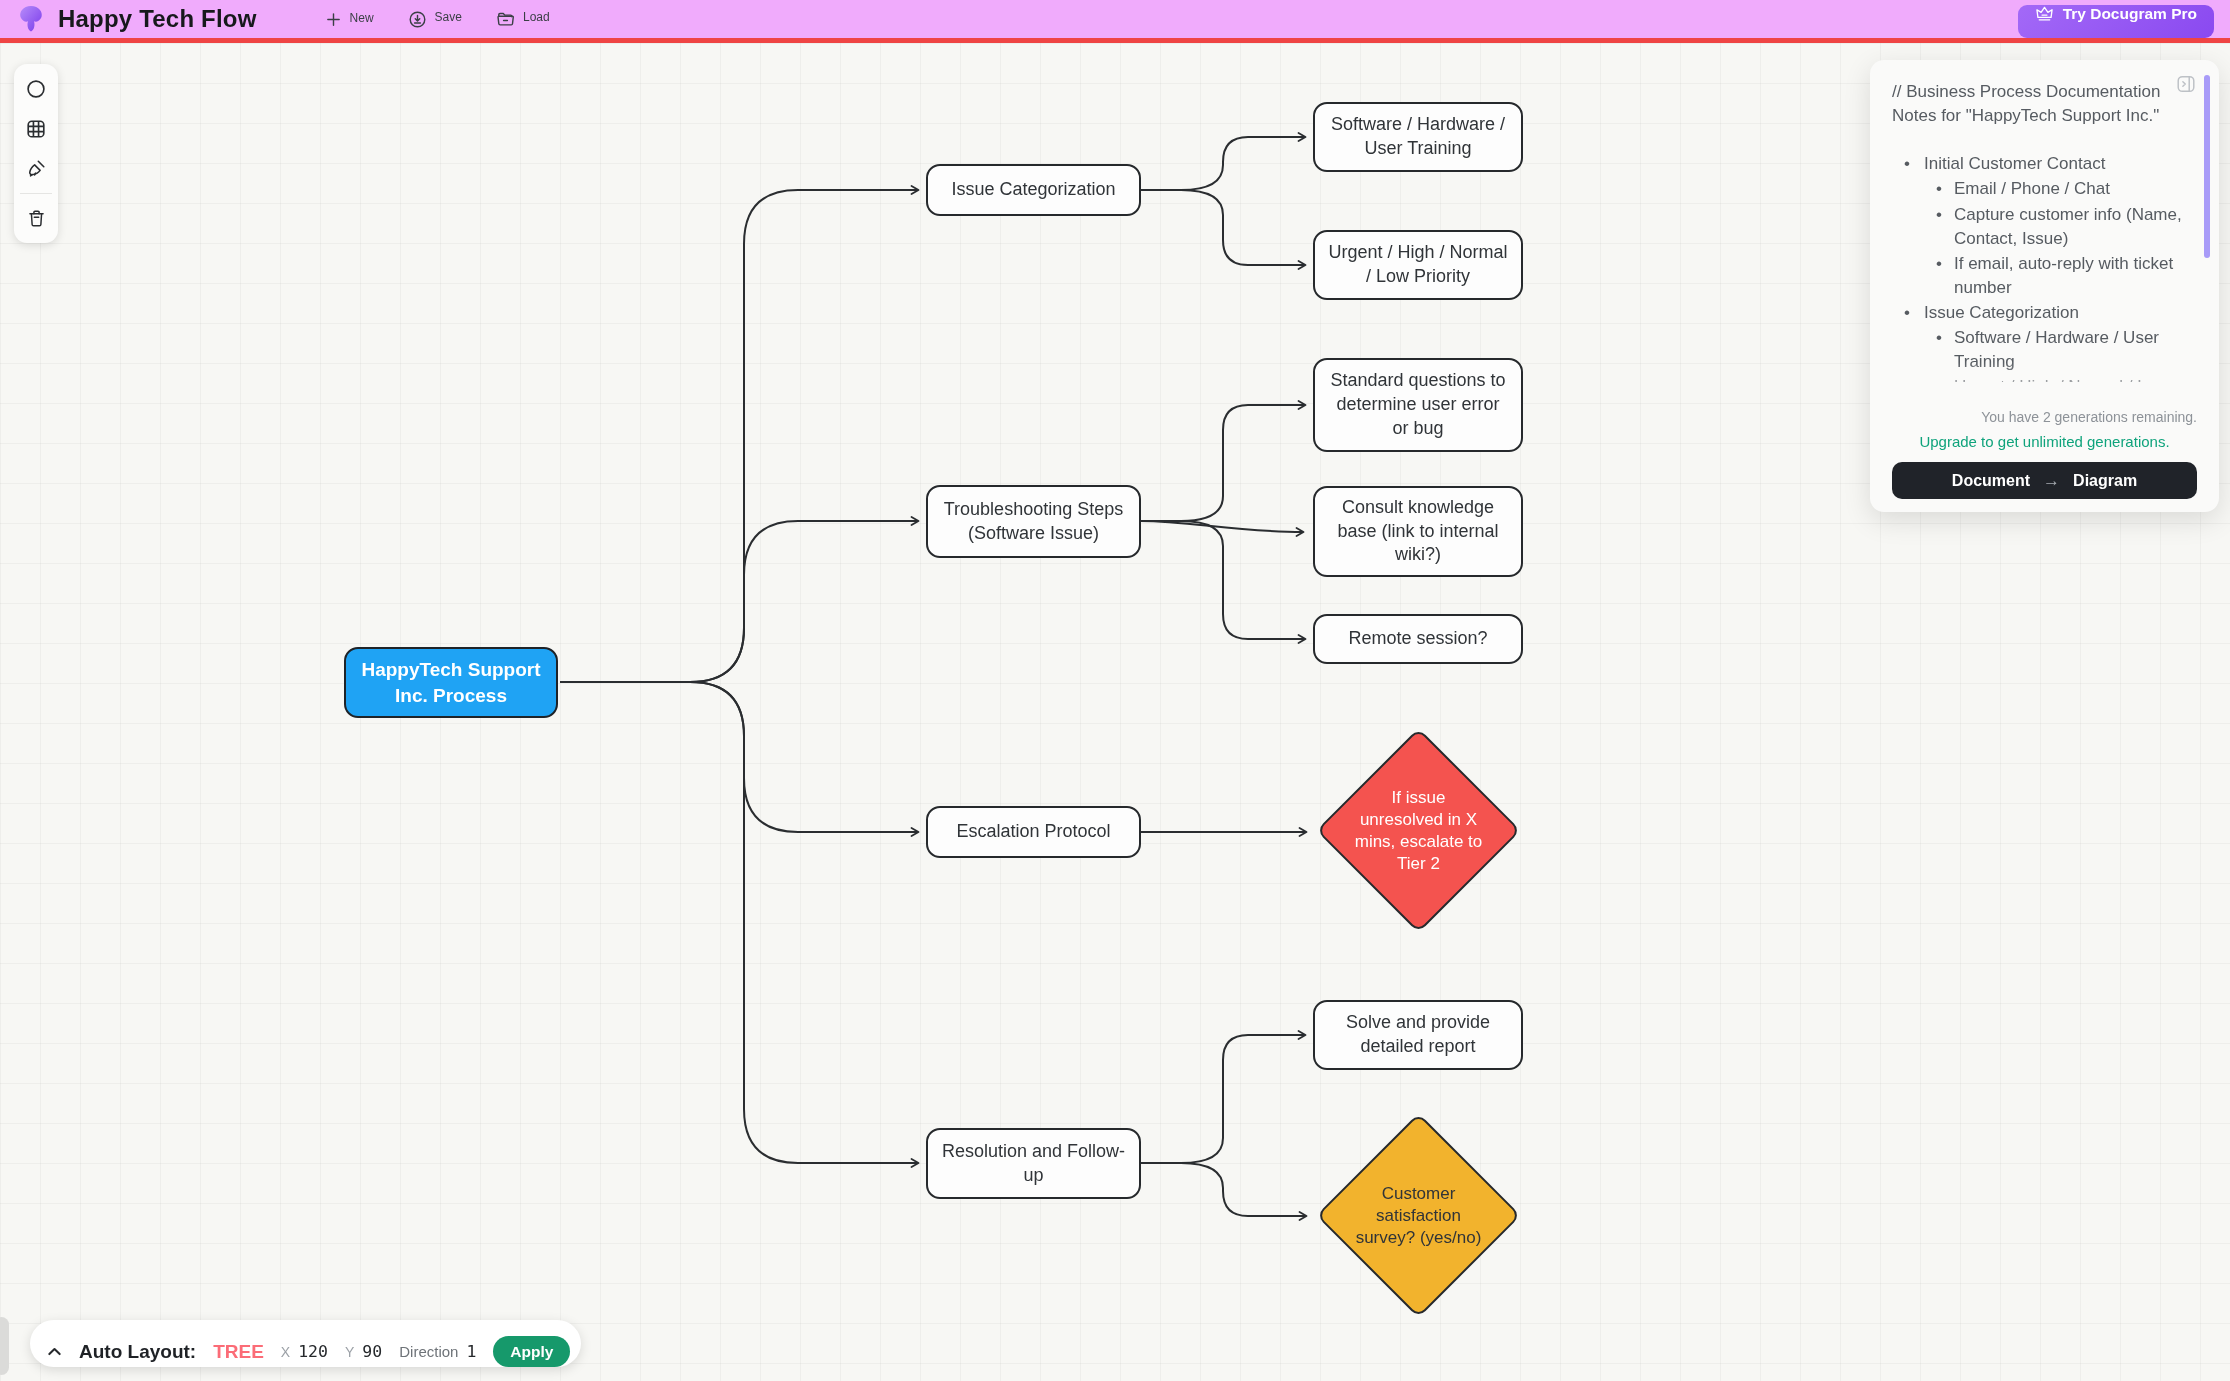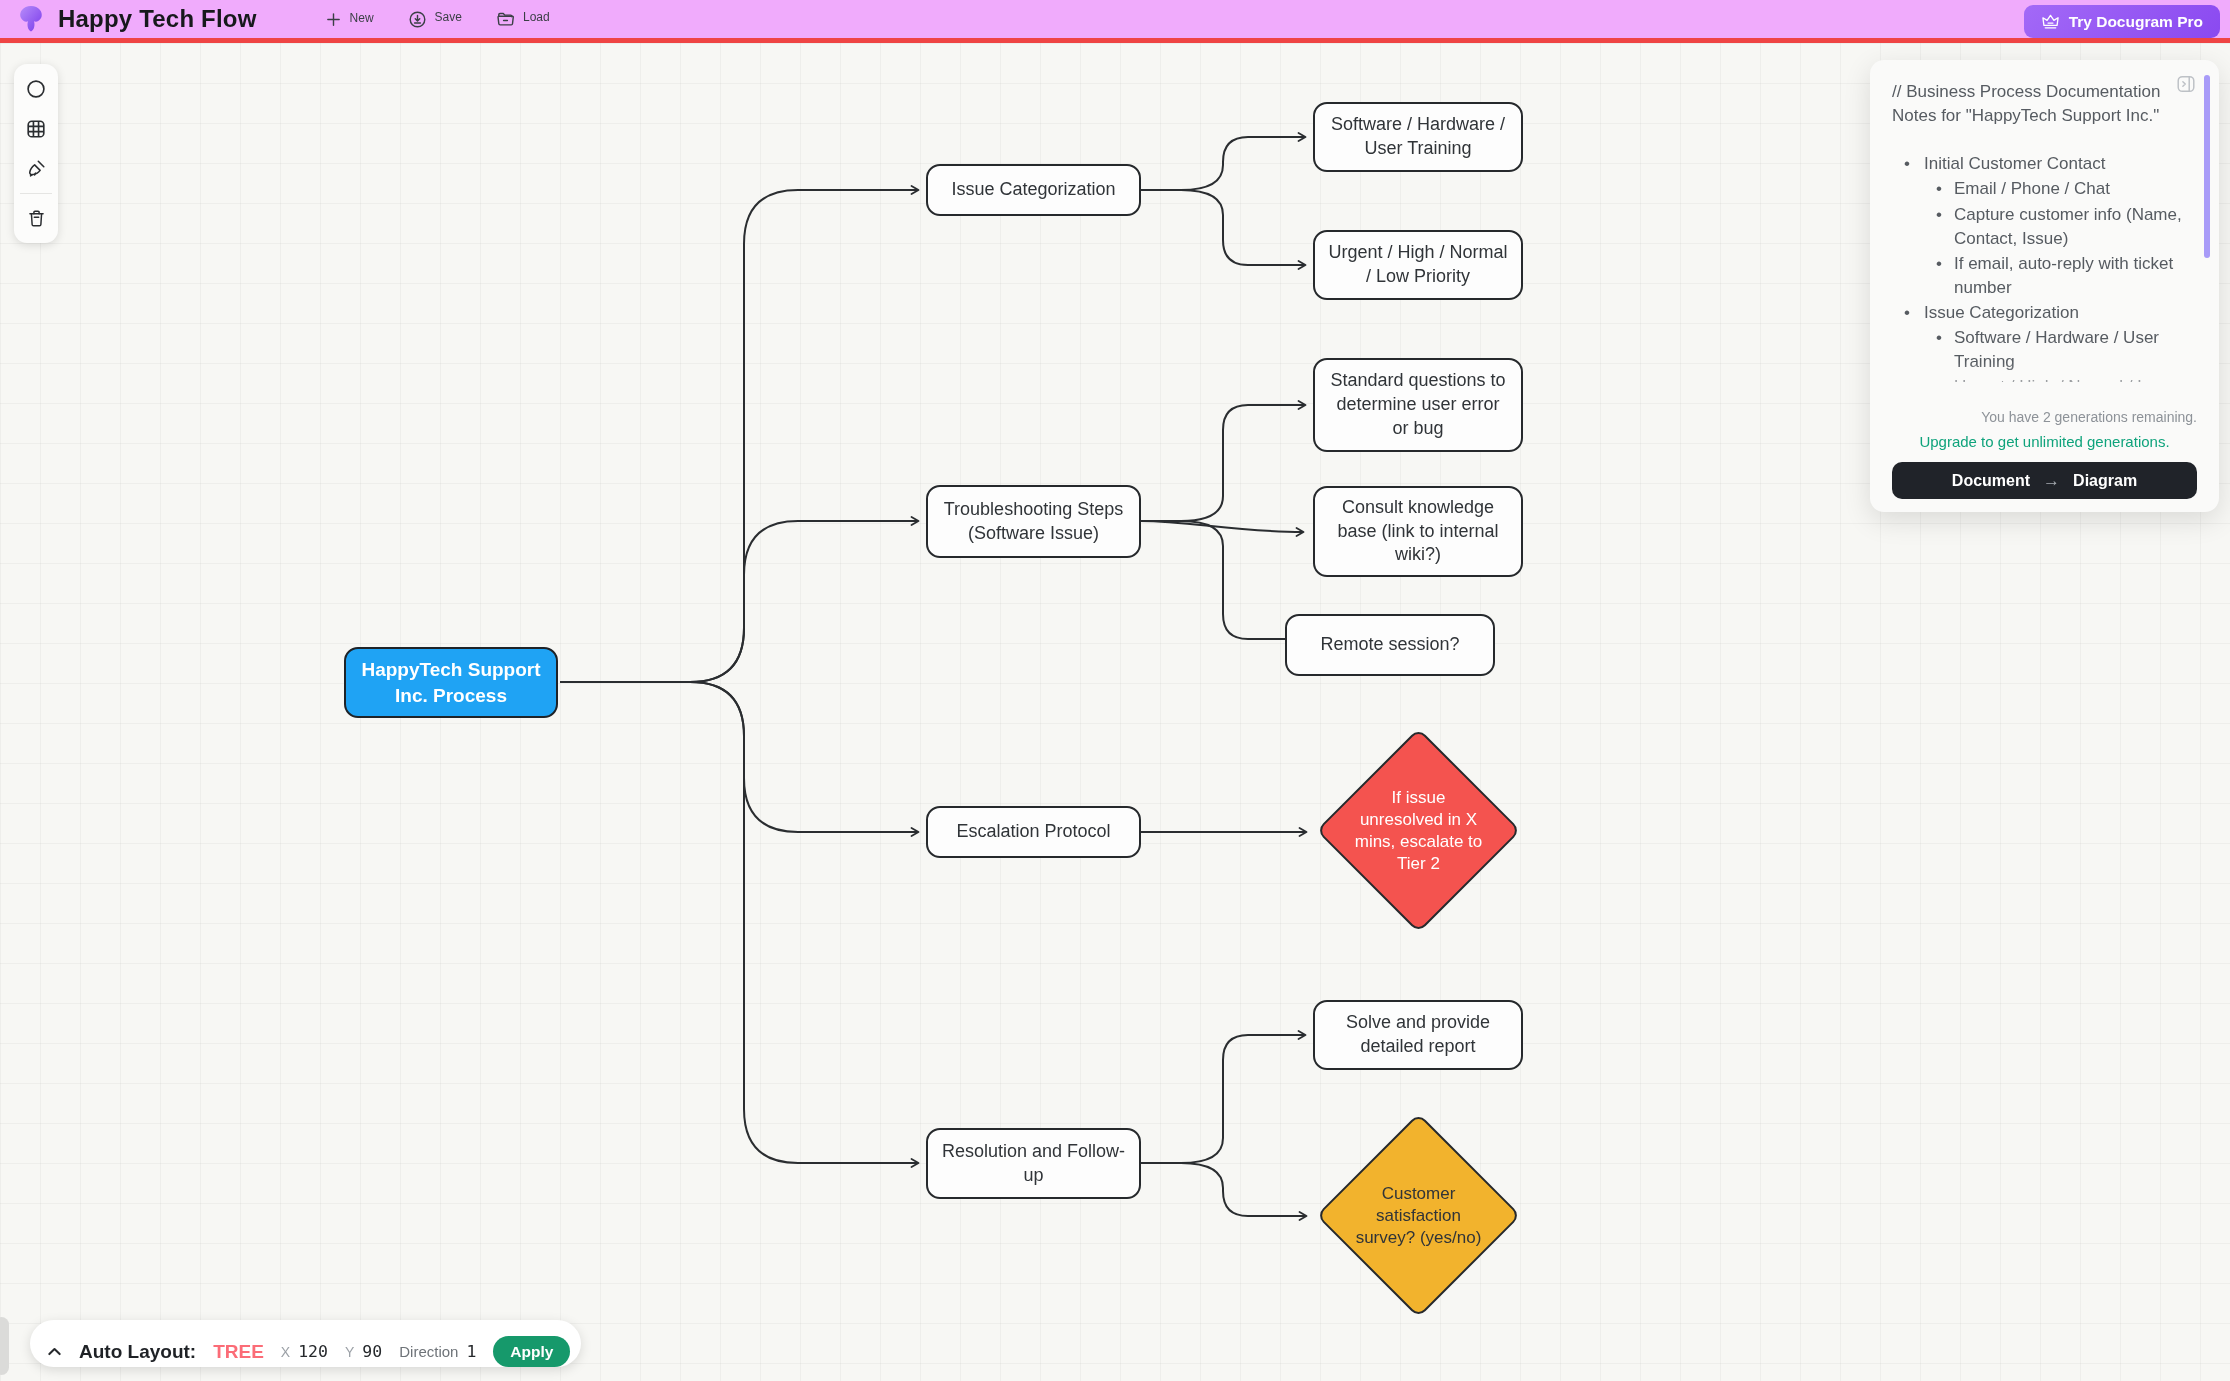--- a/index.html
+++ b/index.html
@@ -7,21 +7,21 @@
   #app { position:relative; width:2230px; height:1381px; overflow:hidden; background:#F7F7F4; }
 
   
   .header { position:absolute; left:0; top:0; width:100%; height:43px; background:#f0abfc;
             border-bottom:5px solid #ef4444; display:flex; align-items:center; padding-left:16px; z-index:30; }
   .logo { width:30px; height:30px; flex:0 0 auto; }
   .app-title { font-size:24px; font-weight:800; color:#17191C; margin-left:12px; letter-spacing:.2px; }
   .menu { display:flex; align-items:center; gap:34px; margin-left:68px; }
   .menu-btn { display:flex; align-items:flex-start; gap:8px; font-size:12px; color:#3A3F45; cursor:pointer; background:none; border:none; font-family:inherit; }
   .menu-btn svg { display:block; }
-  .pro-btn { position:absolute; right:10px; top:5px; height:33px; display:flex; align-items:center; gap:9px;
+  .pro-btn { position:absolute; right:16px; top:5px; height:33px; display:flex; align-items:flex-start; gap:9px;
              padding:0 17px; border:none; border-radius:9px; cursor:pointer;
              background:linear-gradient(135deg,#A369F7,#8A49F0); color:#fff; font-weight:700; font-size:15.5px; font-family:inherit;margin-left:32px; }
 
   
   .canvas { position:absolute; left:0; top:43px; right:0; bottom:0; background-color:#F7F7F4;
             background-image:linear-gradient(rgba(0,0,0,.035) 1px, transparent 1px),
                              linear-gradient(90deg, rgba(0,0,0,.035) 1px, transparent 1px);
             background-size:40px 40px; }
   .edges { position:absolute; left:0; top:0; width:2230px; height:1381px; z-index:1; pointer-events:none; }
 
@@ -160,21 +160,21 @@
     </g>
   </svg>
 
   <div class="node root" style="left:344px; top:647px; width:214px; height:71px;">HappyTech Support Inc. Process</div>
   <div class="node" style="left:926px; top:164px; width:215px; height:52px;">Issue Categorization</div>
   <div class="node" style="left:1313px; top:102px; width:210px; height:70px;">Software / Hardware / User Training</div>
   <div class="node" style="left:1313px; top:230px; width:210px; height:70px;">Urgent / High / Normal / Low Priority</div>
   <div class="node" style="left:926px; top:485px; width:215px; height:73px;">Troubleshooting Steps (Software Issue)</div>
   <div class="node" style="left:1313px; top:358px; width:210px; height:94px;">Standard questions to determine user error or bug</div>
   <div class="node" style="left:1313px; top:486px; width:210px; height:91px;">Consult knowledge base (link to internal wiki?)</div>
-  <div class="node" style="left:1285px; top:614px; width:210px; height:62px;">Remote session?</div>
+  <div class="node" style="left:1313px; top:614px; width:210px; height:50px;">Remote session?</div>
   <div class="node" style="left:926px; top:806px; width:215px; height:52px;">Escalation Protocol</div>
   <div class="node" style="left:926px; top:1128px; width:215px; height:71px;">Resolution and Follow-up</div>
   <div class="node" style="left:1313px; top:1000px; width:210px; height:70px;">Solve and provide detailed report</div>
 
   <div class="dnode" style="left:1346px; top:758px;">
     <div class="dshape red"></div>
     <div class="dlabel light" style="width:140px;">If issue unresolved in X mins, escalate to Tier 2</div>
   </div>
   <div class="dnode" style="left:1346px; top:1143px;">
     <div class="dshape yellow"></div>

